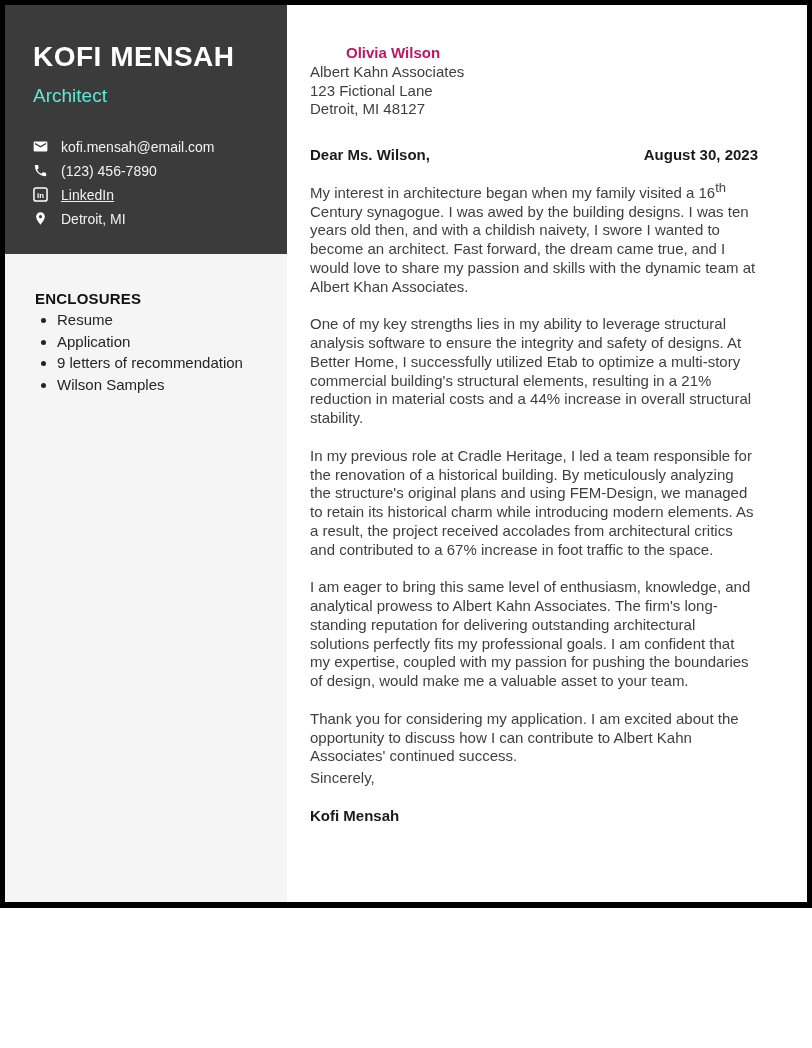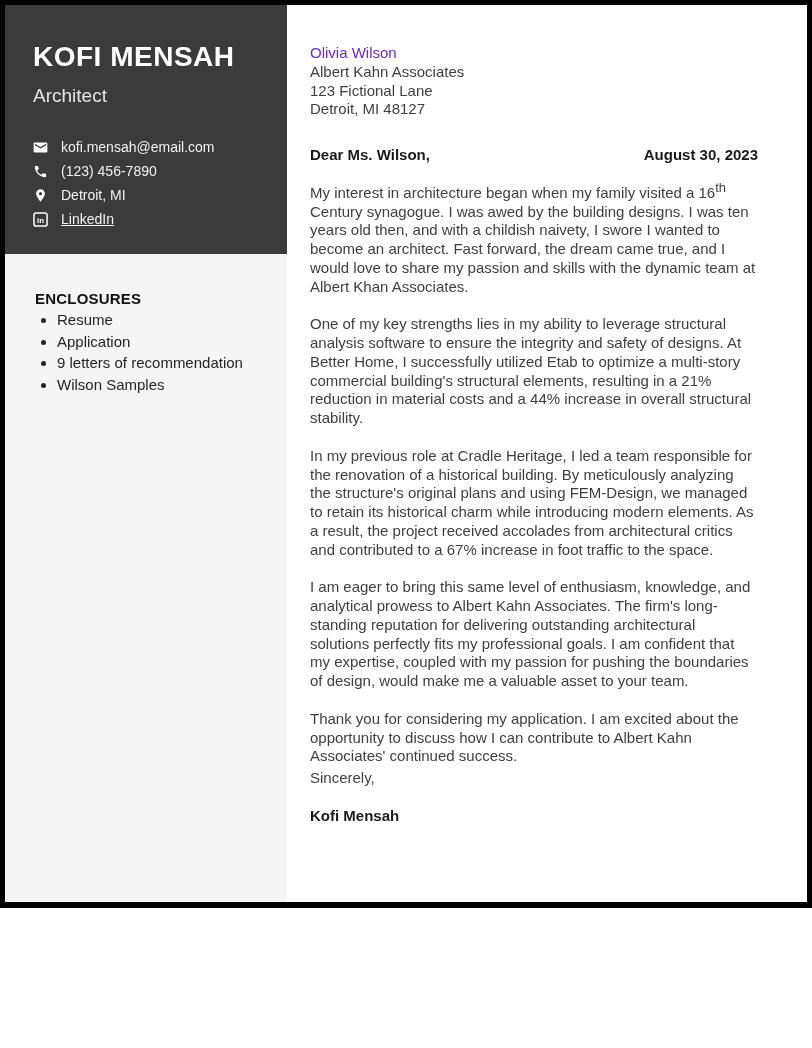--- a/index.html
+++ b/index.html
@@ -32,26 +32,26 @@
   .name {
     font-size: 28px;
     font-weight: bold;
     letter-spacing: 0.5px;
     color: #ffffff;
     margin: 0 0 12px 0;
   }
   .role {
     font-size: 19px;
     font-weight: 400;
-    color: #e5e5e5;
+    color: #5eead4;
     margin: 0 0 32px 0;
   }
   .contact-list { display: flex; flex-direction: column; gap: 7px; }
   .contact-row {
-    display: flex; align-items: center; gap: 13px;
+    display: flex; gap: 13px;
     font-size: 14px; color: #f2f2f2; line-height: 17px;
   }
   .contact-icon { width: 15px; height: 15px; flex: 0 0 15px; display: flex; align-items: center; justify-content: center; }
   .contact-icon svg { width: 15px; height: 15px; display: block; }
   a.contact-link { color: #f2f2f2; text-decoration: underline; cursor: pointer; }
   .sidebar-lower { padding: 36px 16px 0 30px; }
   .enclosures-heading {
     font-size: 15px; font-weight: bold; color: #111111;
     letter-spacing: 0.2px; margin: 0 0 3px 0;
   }
@@ -62,21 +62,21 @@
   .enclosures-list li { margin: 0 0 2.5px 0; }
   
   .main {
     flex: 1 1 auto;
     background: #ffffff;
     padding: 39px 49px 0 23px;
     color: #3f3f3f;
     font-size: 15px;
     line-height: 18.75px;
   }
-  .recipient-name { font-weight: normal; color: #6d28d9; }
+  .recipient-name { font-weight: bold; color: #be185d; margin-left: 36px; }
   .salutation-row {
     display: flex; justify-content: space-between;
     margin-top: 27px;
     font-weight: bold; color: #1a1a1a;
   }
   p.body-par { margin: 19px 0 0 0; }
   sup { font-size: 13px; line-height: 0; vertical-align: super; }
   .closing { margin-top: 3px; }
   .signature { margin-top: 19px; font-weight: bold; color: #1a1a1a; }
 </style>
@@ -105,35 +105,35 @@
           <span class="contact-icon">
             <svg viewBox="0 0 24 24" fill="#ffffff">
                 <path d="M6.62 10.79c1.44 2.83 3.76 5.14 6.59 6.59l2.2-2.2c.27-.27.67-.36 1.02-.24 1.12.37 2.33.57 3.57.57.55 0 1 .45 1 1V20c0 .55-.45 1-1 1-9.39 0-17-7.61-17-17 0-.55.45-1 1-1h3.5c.55 0 1 .45 1 1 0 1.25.2 2.45.57 3.57.11.35.03.74-.25 1.02l-2.2 2.2z"></path>
               </svg>
           </span>
           <span>(123) 456-7890</span>
         </div>
 
         <div class="contact-row">
           <span class="contact-icon">
-            <svg viewBox="0 0 24 24" fill="#ffffff">
-                <path d="M12 2C8.13 2 5 5.13 5 8.9c0 5.25 7 13.1 7 13.1s7-7.85 7-13.1C19 5.13 15.87 2 12 2zm0 9.5a2.5 2.5 0 1 1 0-5 2.5 2.5 0 0 1 0 5z"></path>
-              </svg>
-          </span>
-          <span>Detroit, MI</span>
-        </div>
-
-        <div class="contact-row">
-          <span class="contact-icon">
             <svg viewBox="0 0 24 24">
                 <rect x="1.5" y="1.5" width="21" height="21" rx="3.5" fill="none" stroke="#ffffff" stroke-width="2.4"></rect>
                 <text x="12" y="17.2" text-anchor="middle" font-family="Liberation Sans, sans-serif" font-size="12.5" font-weight="bold" fill="#ffffff">in</text>
               </svg>
           </span>
           <a class="contact-link">LinkedIn</a>
+        </div>
+
+        <div class="contact-row">
+          <span class="contact-icon">
+            <svg viewBox="0 0 24 24" fill="#ffffff">
+                <path d="M12 2C8.13 2 5 5.13 5 8.9c0 5.25 7 13.1 7 13.1s7-7.85 7-13.1C19 5.13 15.87 2 12 2zm0 9.5a2.5 2.5 0 1 1 0-5 2.5 2.5 0 0 1 0 5z"></path>
+              </svg>
+          </span>
+          <span>Detroit, MI</span>
         </div>
 
       </div>
     </div>
 
     <div class="sidebar-lower">
       <h2 class="enclosures-heading">ENCLOSURES</h2>
       <ul class="enclosures-list">
         <li>Resume</li>
         <li>Application</li>

